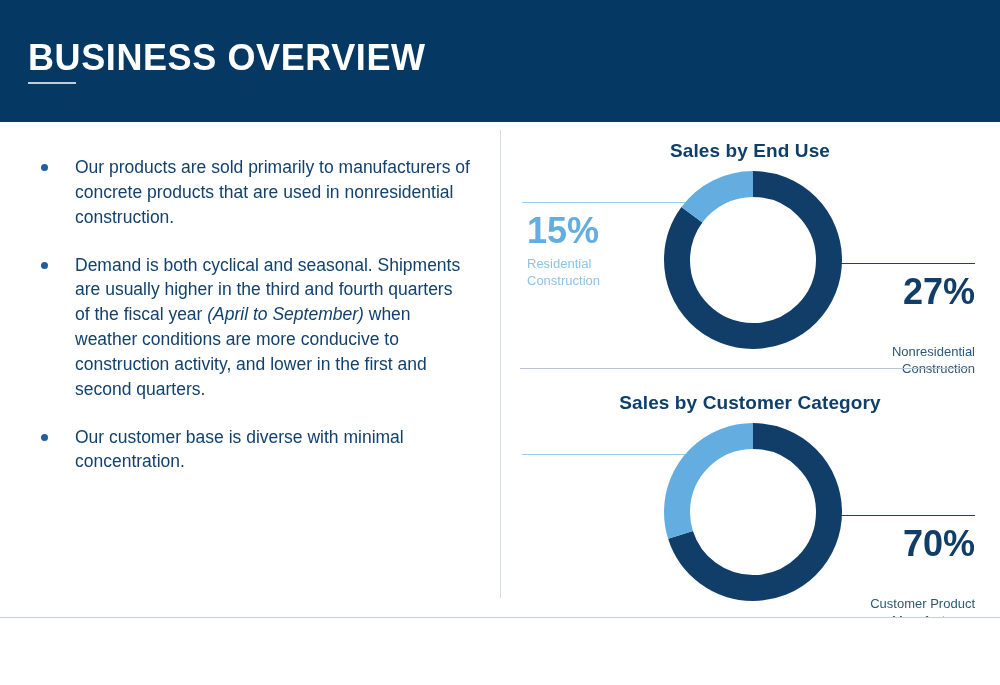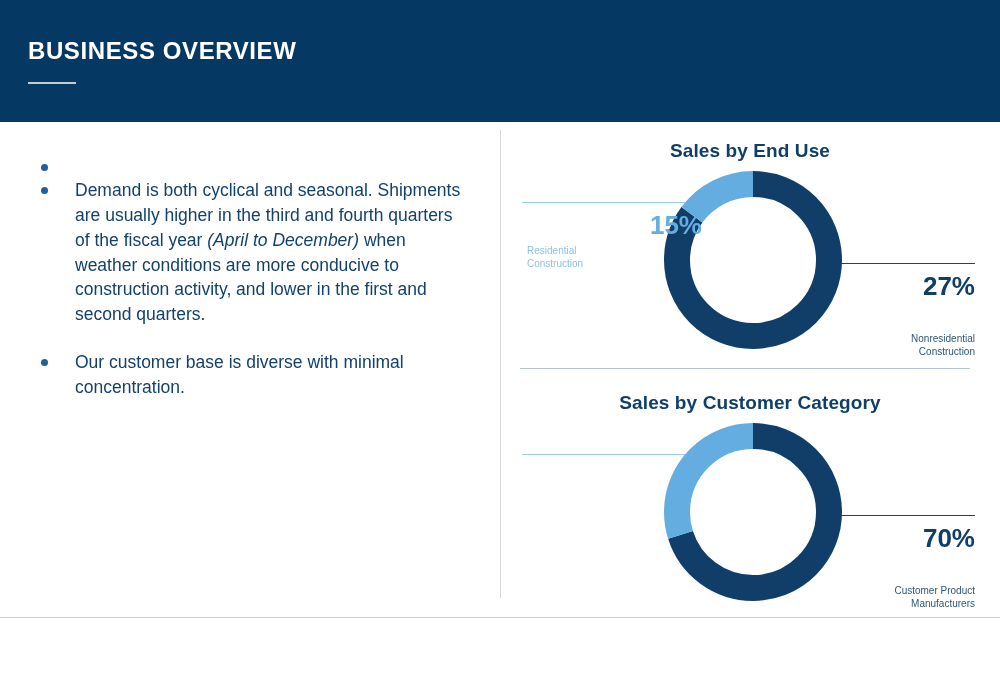--- a/index.html
+++ b/index.html
@@ -21,21 +21,21 @@
     position: absolute;
     left: 0; top: 0;
     width: 1000px;
     height: 122px;
     background: #053863;
   }
   .slide-title {
     position: absolute;
     left: 28px;
     top: 38px;
-    font-size: 24px;
+    font-size: 36px;
     font-weight: bold;
     letter-spacing: 0.6px;
     color: #ffffff;
     line-height: 1.1;
     white-space: nowrap;
   }
   .title-rule {
     position: absolute;
     left: 28px;
     top: 82px;
@@ -162,29 +162,28 @@
     text-align: left;
     width: 175px;
   }
   .callout.right-callout {
     left: 290px;
     top: 143px;
     text-align: right;
     width: 180px;
   }
   .callout-pct {
-    font-size: 26px;
+    font-size: 36px;
     font-weight: bold;
     line-height: 1.05;
-    text-align: right;
   }
   .callout-pct.light { color: #63ADE0; }
   .callout-pct.dark  { color: #103E68; }
   .callout-sub {
-    font-size: 10px;
+    font-size: 13px;
     line-height: 1.32;
     margin-top: 5px;
     white-space: pre-line;
   }
   .callout-sub.light { color: #8CC3E6; }
   .callout-sub.dark  { color: #2d5877; margin-top: 32px; }
 
   
   .footer-rule {
     position: absolute;
@@ -211,27 +210,30 @@
   <div class="title-rule"></div>
 </div>
 
 <div class="body-area"></div>
 <div class="column-divider"></div>
 
 <div class="bullet-list">
 
   <div class="bullet-item">
     <span class="bullet-dot"></span>
+    <div class="bullet-text">
+      <span>Our products are sold primarily to manufacturers of concrete products that are used in nonresidential construction.</span>
+    </div>
   </div>
 
 
   <div class="bullet-item">
     <span class="bullet-dot"></span>
     <div class="bullet-text">
-      <span>Demand is both cyclical and seasonal. Shipments are usually higher in the third and fourth quarters of the fiscal year </span><span class="em">(April to December)</span><span> when weather conditions are more conducive to construction activity, and lower in the first and second quarters.</span>
+      <span>Demand is both cyclical and seasonal. Shipments are usually higher in the third and fourth quarters of the fiscal year </span><span class="em">(April to September)</span><span> when weather conditions are more conducive to construction activity, and lower in the first and second quarters.</span>
     </div>
   </div>
 
   <div class="bullet-item">
     <span class="bullet-dot"></span>
     <div class="bullet-text">
       <span>Our customer base is diverse with minimal concentration.</span>
     </div>
   </div>
 

